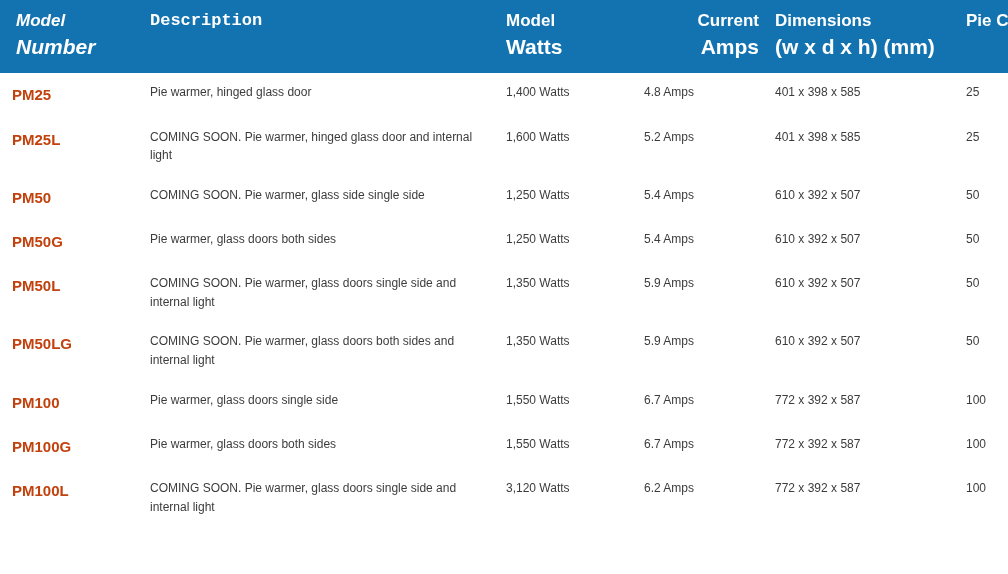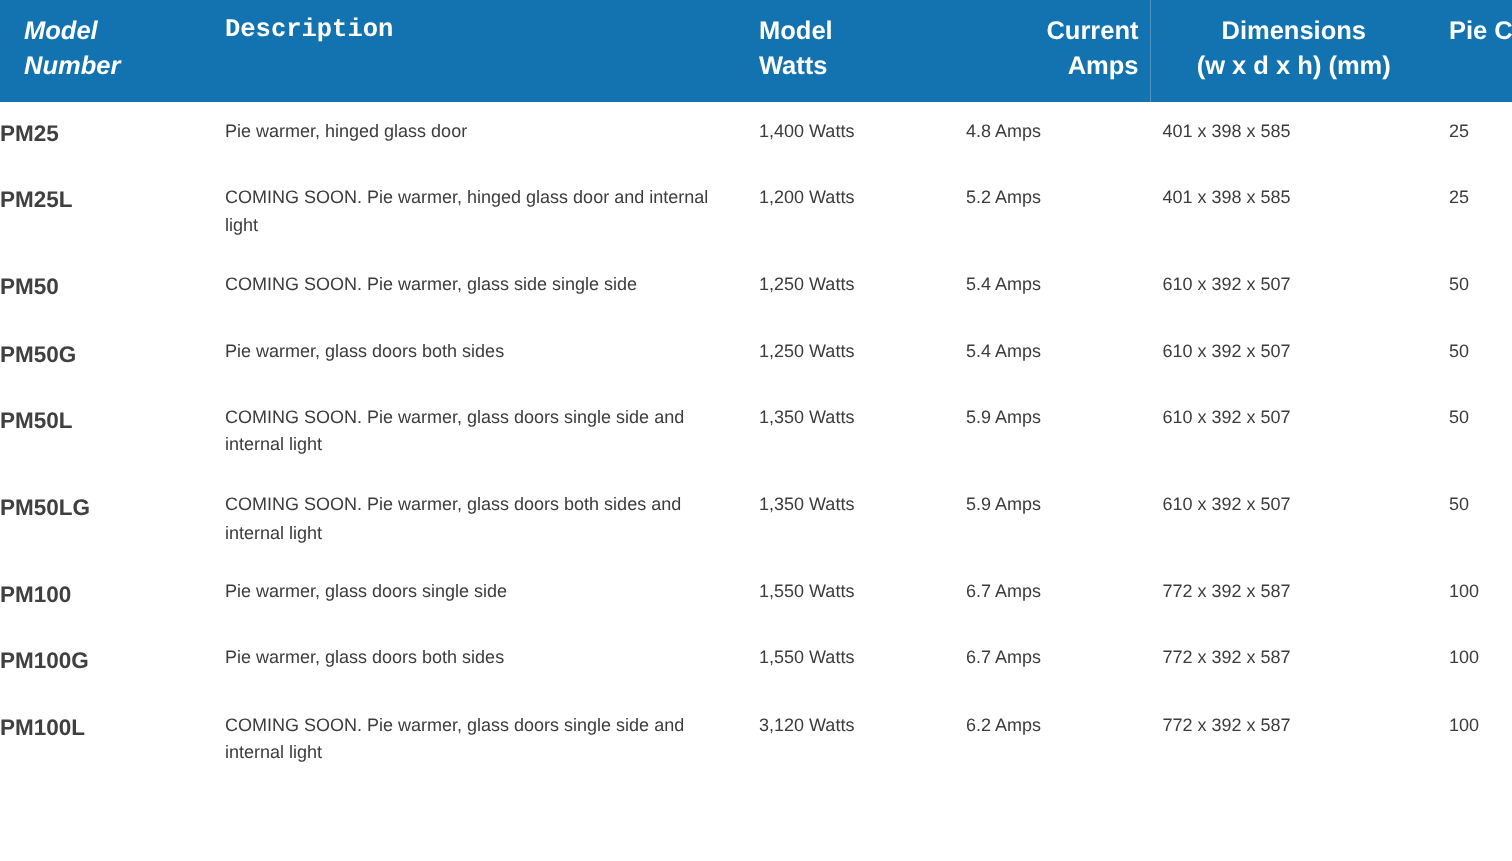--- a/index.html
+++ b/index.html
@@ -25,41 +25,41 @@
     text-align: left;
     vertical-align: top;
     font-size: 17px;
     font-weight: bold;
     padding: 10px 8px 12px 8px;
     line-height: 1.35;
   }
   table.spec-table thead th .sub {
     display: block;
     font-weight: bold;
-    font-size: 17px;
+    font-size: 21px;
   }
   table.spec-table thead th.col-model { width: 118px; padding-left: 16px; font-style: italic; }
   table.spec-table thead th.col-desc  { width: 340px; font-family: Liberation Mono, monospace; }
   table.spec-table thead th.col-power { width: 122px; }
   table.spec-table thead th.col-curr  { width: 115px; text-align: right; }
-  table.spec-table thead th.col-dim   { width: 175px; text-align: center; }
+  table.spec-table thead th.col-dim   { width: 175px; }
   table.spec-table thead th.col-cap   { width: 138px; }
 
   table.spec-table tbody td {
     vertical-align: top;
     font-size: 12px;
     padding: 10px 8px 10px 8px;
     line-height: 1.55;
     color: #3c3c3c;
     border-bottom: 1px solid #ffffff;
   }
   table.spec-table tbody td.model {
     font-weight: bold;
-    color: #404040;
-    padding-left: 0;
+    color: #c2410c;
+    padding-left: 12px;
     font-size: 15px;
   }
   table.spec-table tbody tr.odd td {
     background: #ffffff;
   }
   table.spec-table tbody tr.even td {
     background: #ffffff;
   }
 </style>
 </head>
@@ -97,21 +97,21 @@
       <td class="model">PM25</td>
       <td>Pie warmer, hinged glass door</td>
       <td>1,400 Watts</td>
       <td>4.8 Amps</td>
       <td>401 x 398 x 585</td>
       <td>25</td>
     </tr>
     <tr class="even">
       <td class="model">PM25L</td>
       <td>COMING SOON. Pie warmer, hinged glass door and internal light</td>
-      <td>1,200 Watts</td>
+      <td>1,600 Watts</td>
       <td>5.2 Amps</td>
       <td>401 x 398 x 585</td>
       <td>25</td>
     </tr>
     <tr class="odd">
       <td class="model">PM50</td>
       <td>COMING SOON. Pie warmer, glass side single side</td>
       <td>1,250 Watts</td>
       <td>5.4 Amps</td>
       <td>610 x 392 x 507</td>

